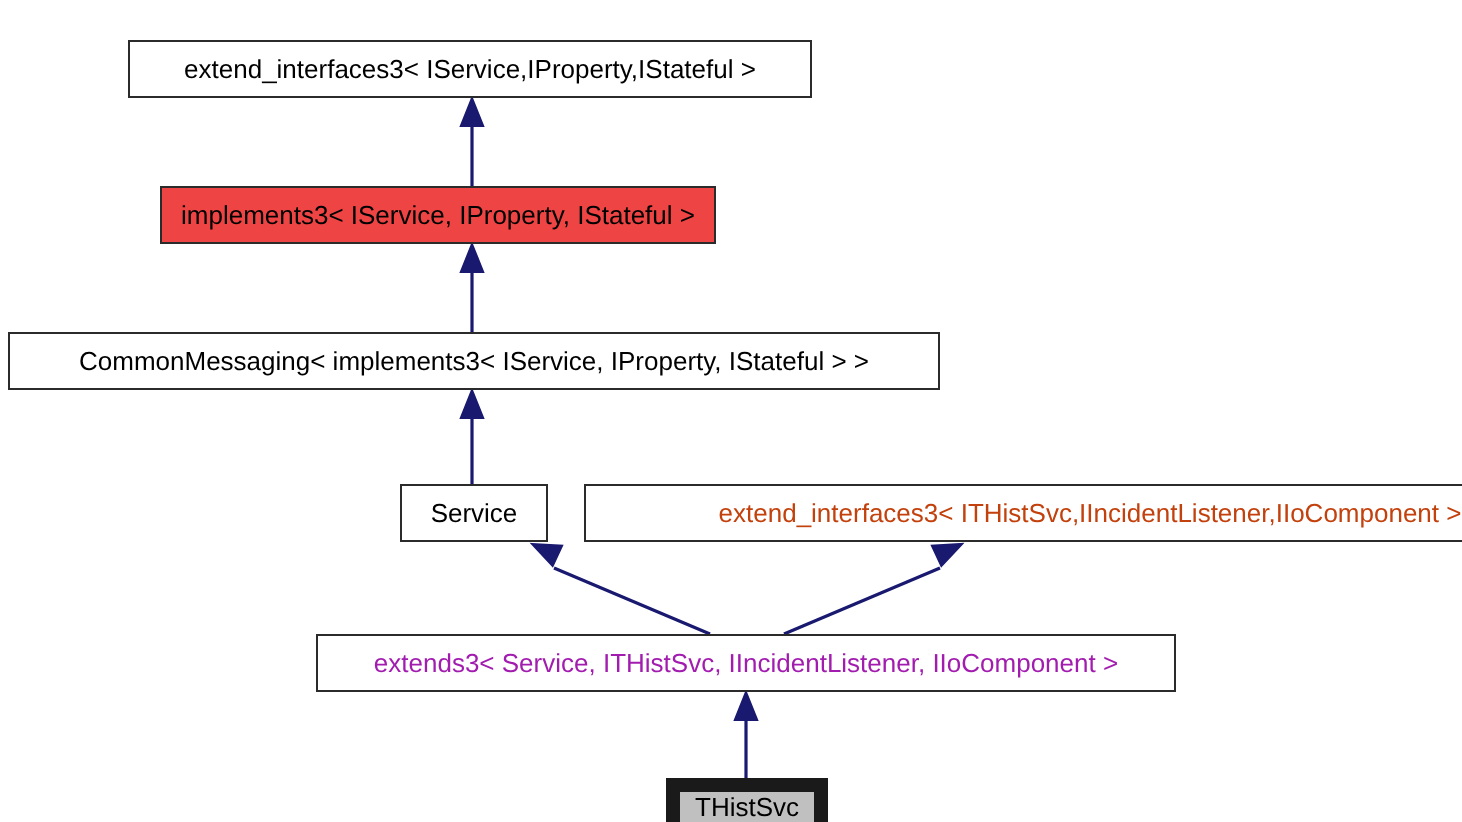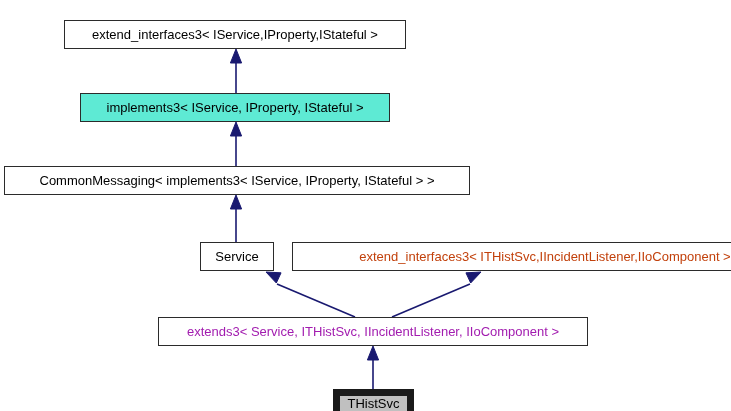--- a/index.html
+++ b/index.html
@@ -77,21 +77,21 @@
       </g>
       <g>
         <line x1="373" y1="377" x2="373" y2="346" stroke="#191970" stroke-width="1.6"></line>
         <polygon points="373,334 378.6,348 367.4,348" fill="#191970" stroke="#191970" stroke-width="1" stroke-linejoin="miter"></polygon>
       </g>
     </svg>
 
 <div class="uml-node" style="left: 64px; top: 8px; width: 342px; height: 29px; border-color: rgb(43, 43, 43); background: rgb(255, 255, 255); color: rgb(0, 0, 0);">
       <span class="uml-label">extend_interfaces3&lt; IService,IProperty,IStateful &gt;</span>
     </div>
-    <div class="uml-node" style="left: 80px; top: 81px; width: 310px; height: 29px; border-color: rgb(43, 43, 43); background: #5eead4; color: rgb(0, 0, 0);">
+    <div class="uml-node" style="left: 80px; top: 81px; width: 278px; height: 29px; border-color: rgb(43, 43, 43); background: #ef4444; color: rgb(0, 0, 0);">
       <span class="uml-label">implements3&lt; IService, IProperty, IStateful &gt;</span>
     </div>
     <div class="uml-node" style="left: 4px; top: 154px; width: 466px; height: 29px; border-color: rgb(43, 43, 43); background: rgb(255, 255, 255); color: rgb(0, 0, 0);">
       <span class="uml-label">CommonMessaging&lt; implements3&lt; IService, IProperty, IStateful &gt; &gt;</span>
     </div>
     <div class="uml-node" style="left: 200px; top: 230px; width: 74px; height: 29px; border-color: rgb(43, 43, 43); background: rgb(255, 255, 255); color: rgb(0, 0, 0);">
       <span class="uml-label">Service</span>
     </div>
     <div class="uml-node" style="left: 292px; top: 230px; width: 506px; height: 29px; border-color: rgb(43, 43, 43); background: rgb(255, 255, 255); color: #c2410c;">
       <span class="uml-label">extend_interfaces3&lt; ITHistSvc,IIncidentListener,IIoComponent &gt;</span>

